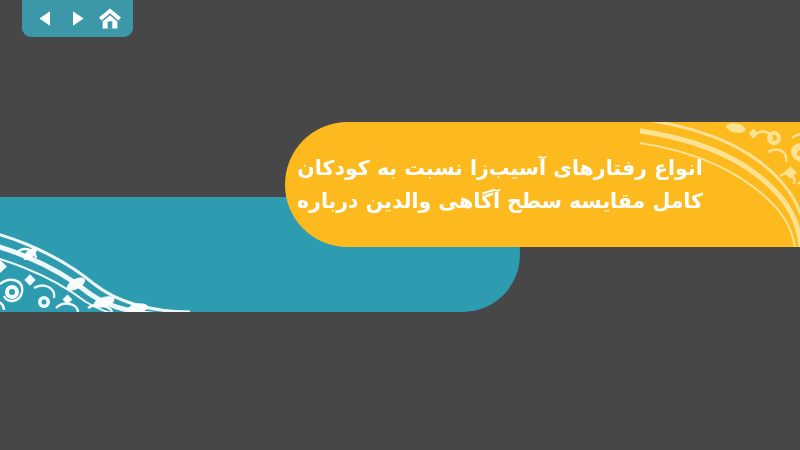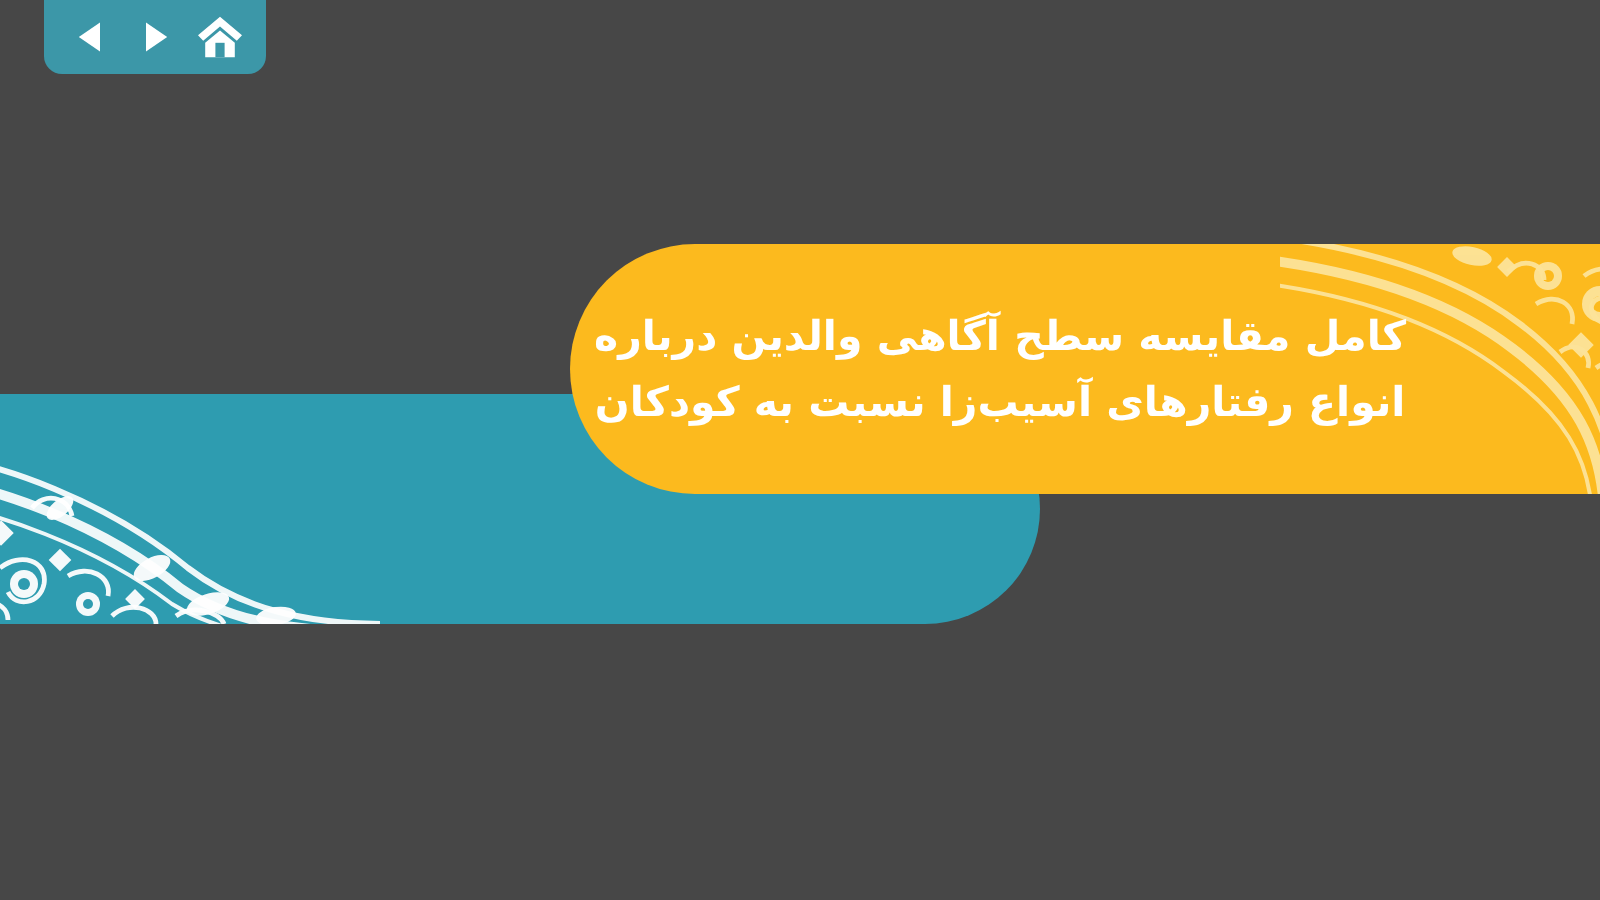--- a/index.html
+++ b/index.html
@@ -189,22 +189,22 @@
         <path d="M186 80 C 194 74, 200 80, 198 90"></path>
         <path d="M158 62 C 166 56, 176 62, 174 70"></path>
         <path d="M114 14 C 122 6, 132 10, 132 18"></path>
         <path d="M164 106 C 172 100, 184 104, 184 114"></path>
         <path d="M140 54 C 148 48, 156 54, 154 62"></path>
       </g>
     </svg>
   </div>
 
   <div class="title-wrap">
+    <div class="title-line">انواع رفتارهای آسیب‌زا نسبت به کودکان</div>
     <div class="title-line">کامل مقایسه سطح آگاهی والدین درباره</div>
-    <div class="title-line">انواع رفتارهای آسیب‌زا نسبت به کودکان</div>
   </div>
 
   <div class="navbar">
 
     <div class="nav-btn" title="previous">
       <svg width="19" height="19" viewBox="0 0 19 19" aria-hidden="true">
         <path d="M14 2.2 L14 16.8 L3.4 9.5 Z" fill="#ffffff"></path>
       </svg>
     </div>
 

